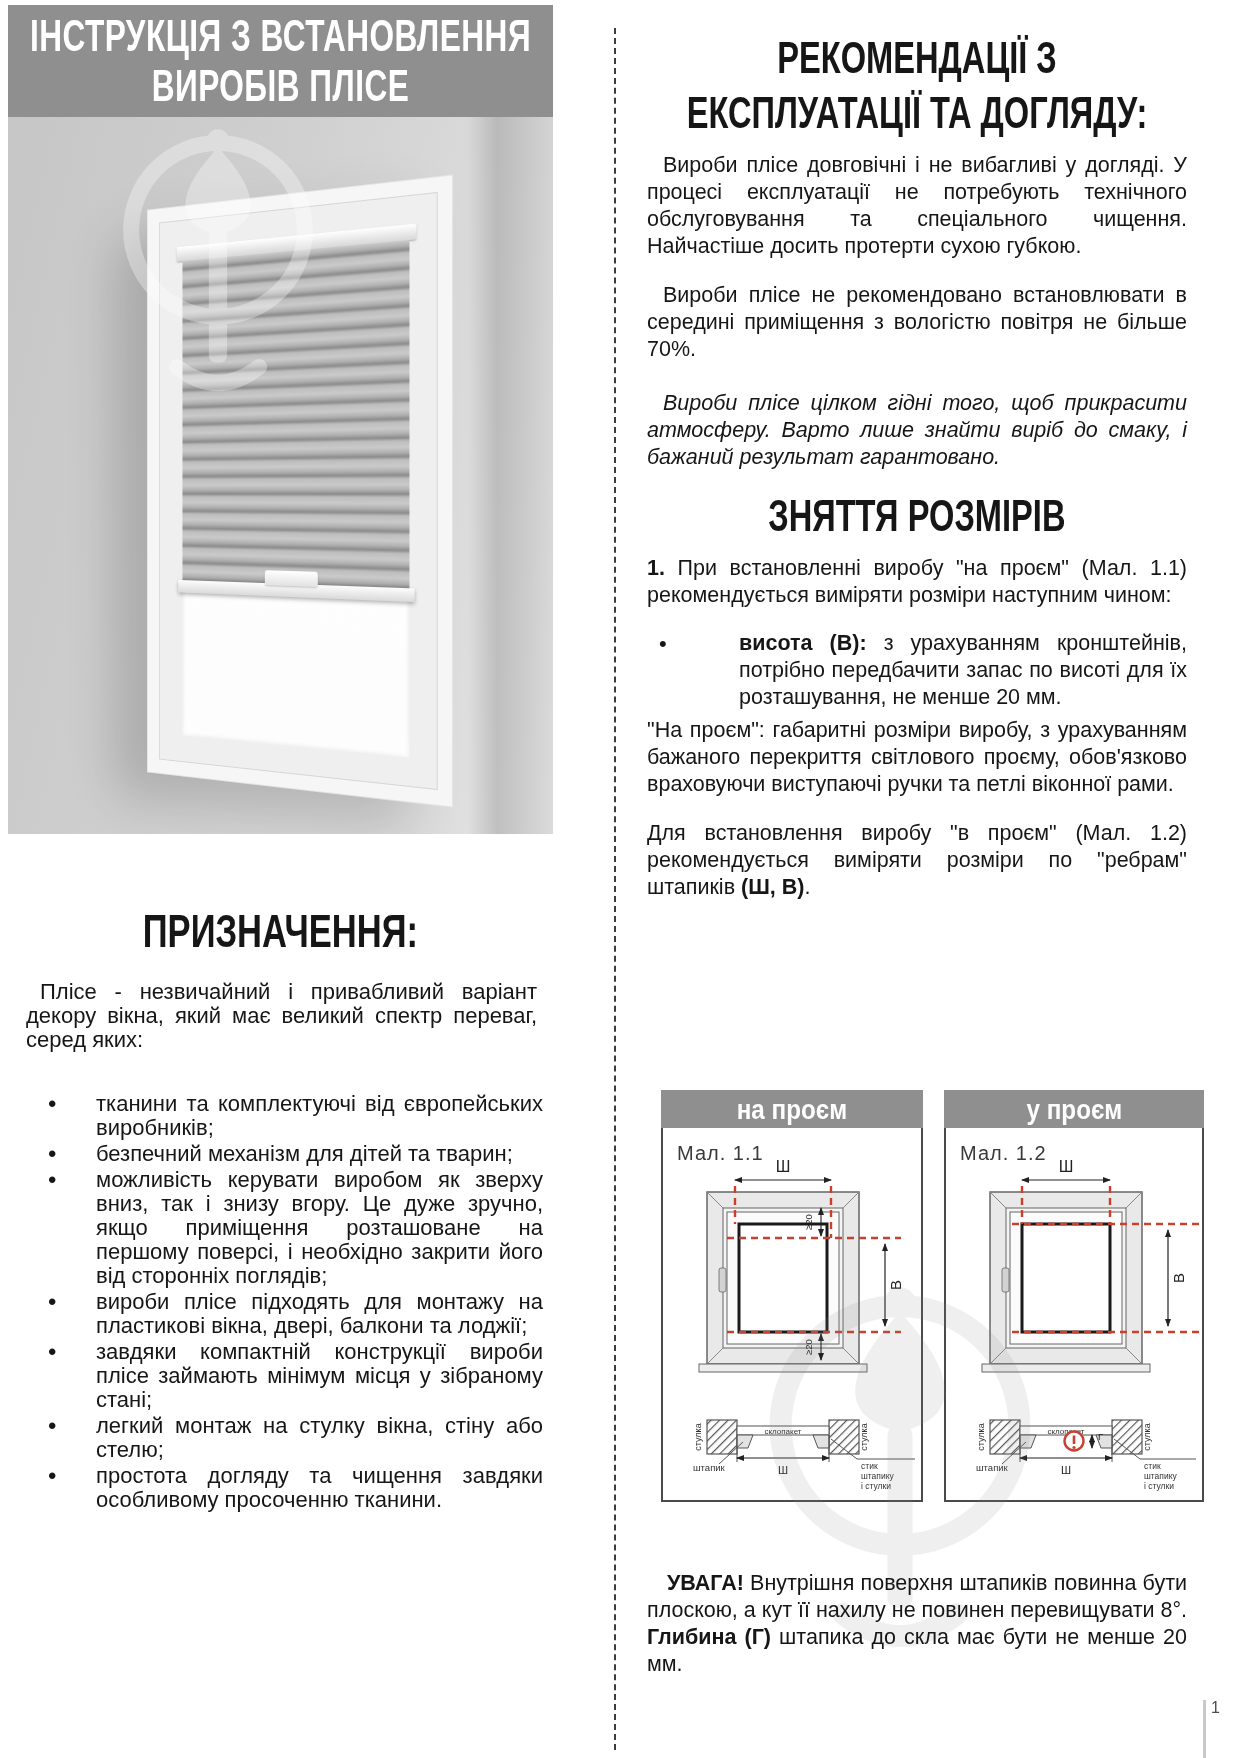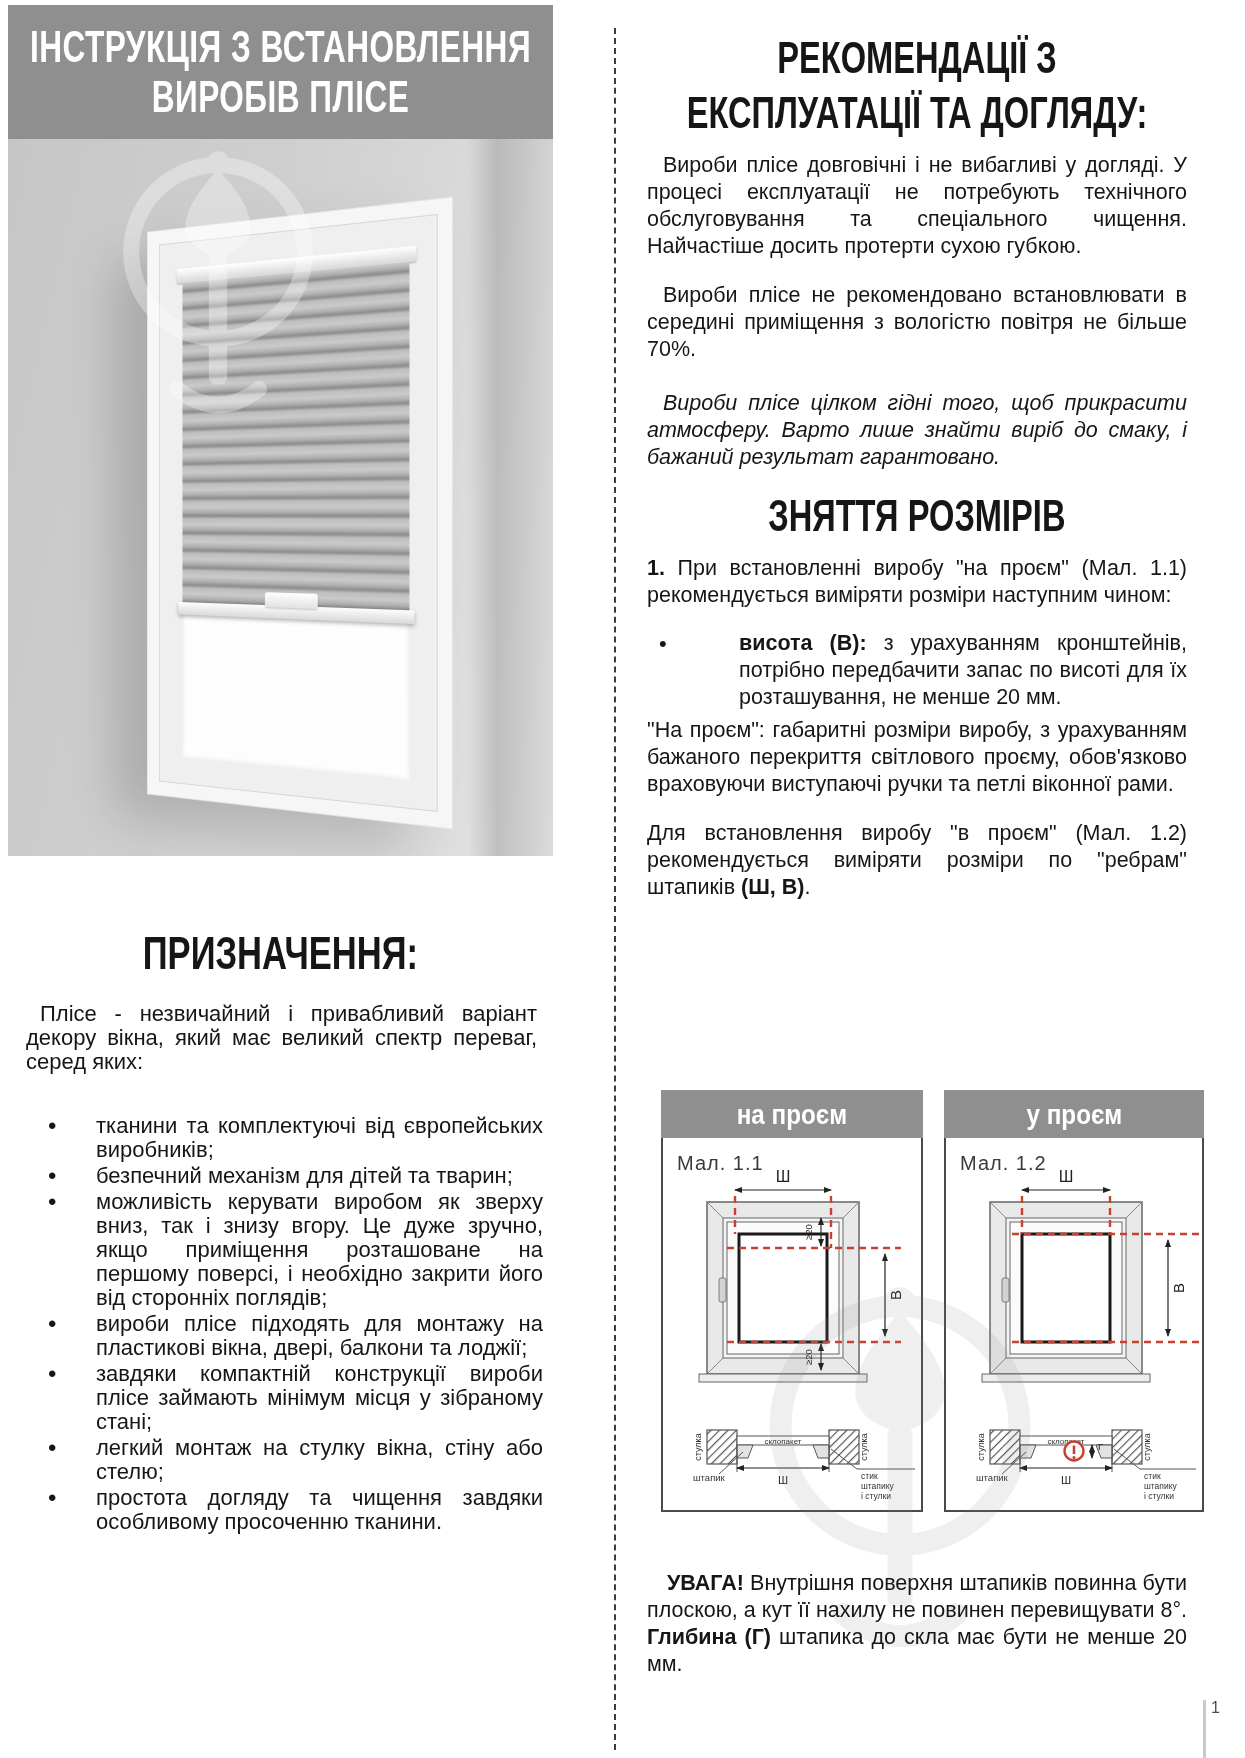--- a/index.html
+++ b/index.html
@@ -11,21 +11,21 @@
   
   .cond{display:inline-block;transform:scale(0.96,1.3);transform-origin:50% 55%;}
   .bodytext{font-size:21.5px;line-height:27px;text-align:justify;}
   .lefttext{font-size:22px;line-height:24px;text-align:justify;}
   b{font-weight:700;}
   
   .col-left{position:absolute;left:8px;top:5px;width:545px;}
   .col-right{position:absolute;left:647px;top:0;width:540px;}
   .divider{position:absolute;left:614px;top:28px;height:1722px;width:0;border-left:2px dashed #3c3c3c;}
   
-  .left-header{height:134px;background:#8f8f8f;display:flex;align-items:center;justify-content:center;text-align:center;}
+  .left-header{height:112px;background:#8f8f8f;display:flex;align-items:center;justify-content:center;text-align:center;}
   .left-header .t{font-size:34px;line-height:1.14;font-weight:700;color:#ffffff;letter-spacing:0.5px;transform:scale(0.93,1.3);transform-origin:50% 50%;display:inline-block;width:100%;}
   
   .photo{height:717px;position:relative;overflow:hidden;
     background:linear-gradient(103deg,#c6c6c6 0%,#cfcfcf 40%,#d9d9d9 66%,#e4e4e4 100%);}
   .photo .recess{position:absolute;top:0;right:0;width:86px;height:100%;
     background:linear-gradient(90deg,rgba(0,0,0,0) 0%,rgba(0,0,0,0.15) 35%,rgba(0,0,0,0.04) 100%);}
   .win{position:absolute;left:116px;top:76px;width:334px;height:596px;
     transform:perspective(1150px) rotateY(-24deg);transform-origin:50% 50%;
     background:#f6f6f6;box-shadow:-42px 28px 55px rgba(0,0,0,0.17), inset 0 0 0 1px #e2e2e2;}
   .sash{position:absolute;inset:15px;background:#efefef;border:1px solid #d6d6d6;}
@@ -60,21 +60,21 @@
   .step1{margin-top:16px;}
   ul.measures{margin:6px 0 0 0;padding:0;list-style:none;}
   ul.measures li{position:relative;padding-left:92px;margin-bottom:6px;}
   ul.measures li::before{content:"•";position:absolute;left:12px;top:0;font-size:22px;}
   .pnap{margin-top:0;}
   .pvp{margin-top:0;}
   
   .diagram{position:absolute;width:262px;z-index:4;}
   .diagram-left{left:661px;top:1090px;}
   .diagram-right{left:944px;top:1090px;width:260px;border-radius:15px;}
-  .diagram-header{height:48px;background:#8f8f8f;color:#ffffff;display:flex;align-items:center;justify-content:center;
+  .diagram-header{height:38px;background:#8f8f8f;color:#ffffff;display:flex;align-items:center;justify-content:center;
     font-size:25px;font-weight:700;}
   .diagram-header .t{transform:scale(0.97,1.12);display:inline-block;}
   .diagram-body{height:372px;border:2px solid #4a4a4a;border-top:none;background:#ffffff;position:relative;text-align:center;}
   .diagram-body svg{display:block;}
   
   .attention{position:absolute;left:647px;top:1548px;width:540px;z-index:7;}
   .attention .bodytext{text-indent:20px;}
   .page-line{position:absolute;left:1203px;top:1700px;width:3px;height:58px;background:#c9c9c9;}
   .page-num{position:absolute;left:1211px;top:1699px;font-size:16px;color:#4d4d4d;}
   svg text{font-family:"Liberation Sans","DejaVu Sans",sans-serif;}

